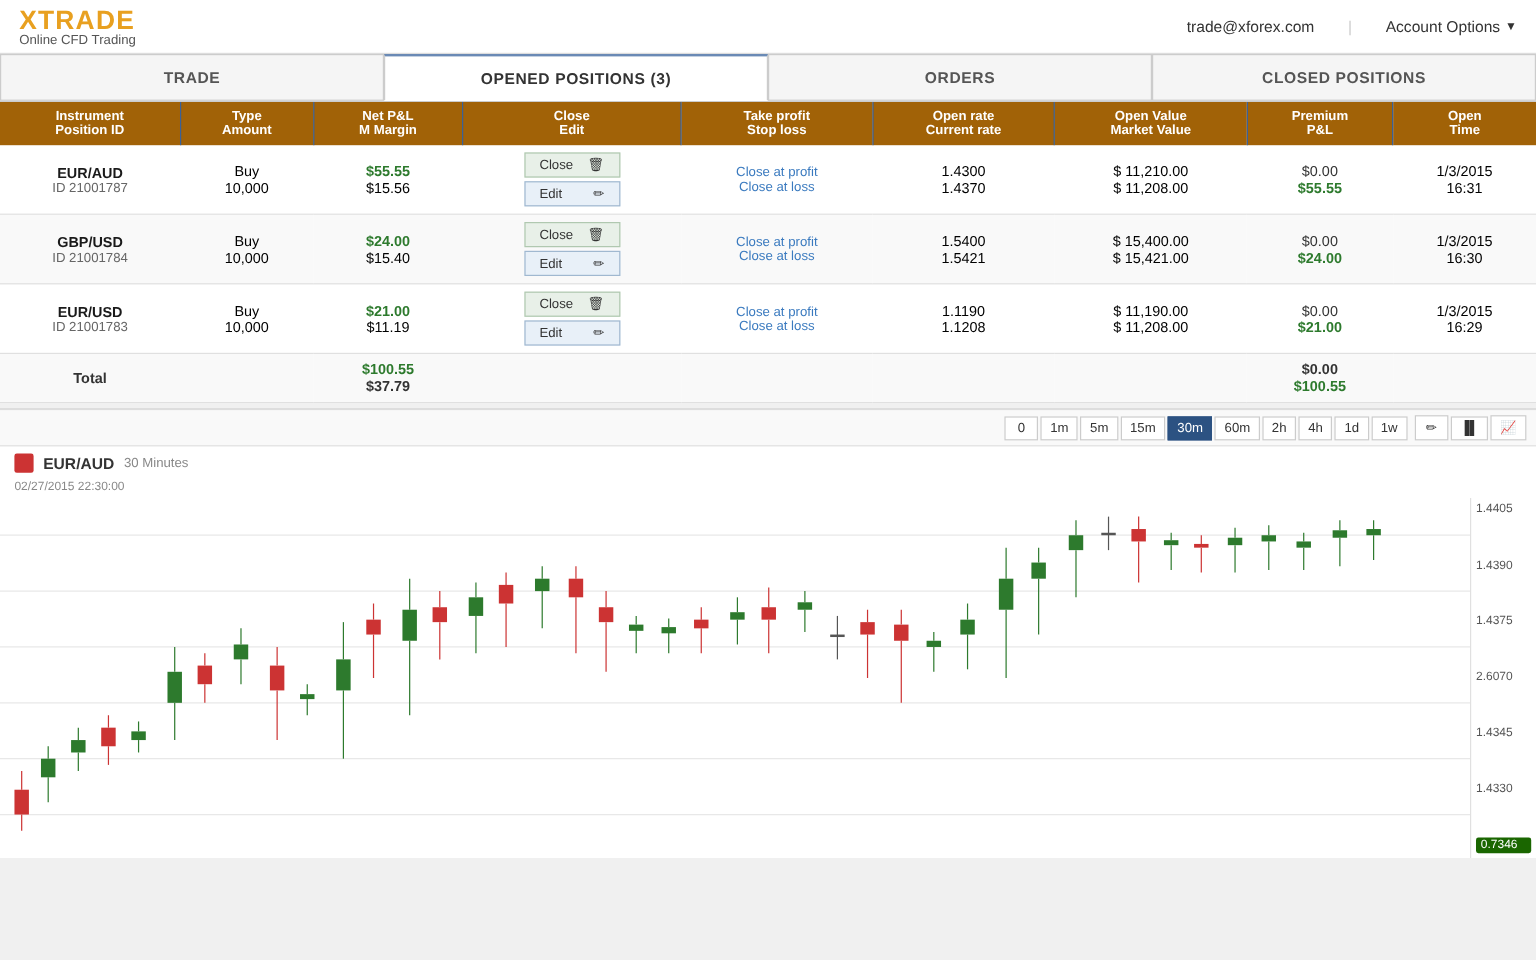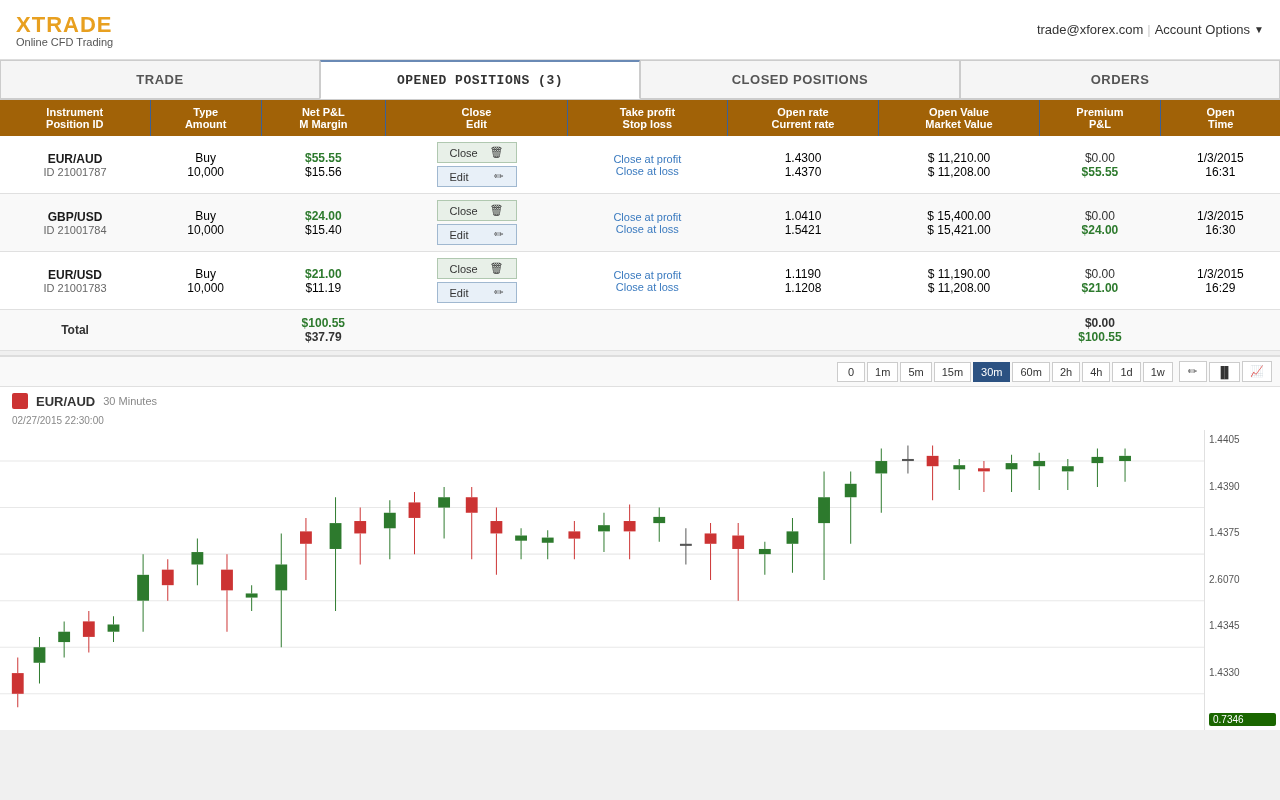--- a/index.html
+++ b/index.html
@@ -1,32 +1,32 @@
 <!DOCTYPE html>
 <html><head>
   <meta charset="utf-8">
   <style>
     * { margin: 0; padding: 0; box-sizing: border-box; }
     body { font-family: Arial, sans-serif; font-size: 12px; background: #f0f0f0; width: 1280px; height: 800px; overflow: hidden; }
 
     
-    .header { background: #fff; display: flex; align-items: center; justify-content: space-between; padding: 8px 16px; border-bottom: 1px solid #ddd; height: 60px; }
+    .header { background: #fff; display: flex; align-items: center; justify-content: space-between; padding: 8px 16px; border-bottom: 1px solid #ddd; height: 45px; }
     .logo { display: flex; flex-direction: column; }
     .logo-title { font-size: 22px; font-weight: 900; color: #1a1a1a; letter-spacing: 1px; }
     .logo-title span { color: #e8a020; }
     .logo-sub { font-size: 11px; color: #555; margin-top: -2px; }
-    .header-right { display: flex; align-items: center; gap: 4px; font-size: 13px; }
+    .header-right { display: flex; align-items: center; gap: 28px; font-size: 13px; }
     .user-email { color: #333; }
     .header-divider { color: #ccc; }
     .account-options { color: #333; cursor: pointer; display: flex; align-items: center; gap: 4px; }
 
     
     .nav-tabs { display: flex; background: #f5f5f5; border-bottom: 1px solid #ccc; height: 40px; }
     .nav-tab { flex: 1; display: flex; align-items: center; justify-content: center; cursor: pointer; font-size: 13px; font-weight: 600; color: #555; border: 1px solid #ccc; background: #f5f5f5; text-transform: uppercase; letter-spacing: 0.5px; }
-    .nav-tab.active { background: #fff; color: #333; border-bottom: 1px solid #fff; border-top: 2px solid #6a8ab5; font-family: Liberation Mono, monospace; }
+    .nav-tab.active { background: #fff; color: #333; border-bottom: 1px solid #fff; border-top: 2px solid #6a8ab5; }
 
     
     .table-area { background: #fff; }
     .positions-table { width: 100%; border-collapse: collapse; }
     .positions-table thead tr { background: #a16207; color: #fff; }
     .positions-table thead th { padding: 6px 8px; text-align: center; font-size: 11px; font-weight: 600; border-right: 1px solid #3a6198; }
     .positions-table thead th:last-child { border-right: none; }
     .positions-table tbody tr { border-bottom: 1px solid #e0e0e0; }
     .positions-table tbody tr:nth-child(even) { background: #f9f9f9; }
     .positions-table tbody td { padding: 6px 8px; text-align: center; vertical-align: middle; font-size: 12px; }
@@ -46,21 +46,21 @@
     .chart-toolbar { display: flex; justify-content: flex-end; align-items: center; padding: 4px 8px; gap: 2px; border-bottom: 1px solid #e0e0e0; background: #f9f9f9; }
     .chart-btn { padding: 3px 7px; font-size: 11px; border: 1px solid #ccc; background: #fff; cursor: pointer; color: #333; min-width: 28px; }
     .chart-btn.active { background: #2c5282; color: #fff; border-color: #2c5282; }
     .chart-header { display: flex; align-items: center; gap: 8px; padding: 6px 12px; }
     .chart-indicator { width: 16px; height: 16px; background: #cc3333; border-radius: 2px; display: flex; align-items: center; justify-content: center; }
     .chart-title { font-weight: bold; font-size: 13px; color: #333; }
     .chart-subtitle { font-size: 11px; color: #888; }
     .chart-datetime { font-size: 10px; color: #888; padding: 0 12px 4px; }
     .chart-container { display: flex; }
     .chart-canvas { flex: 1; height: 300px; overflow: hidden; position: relative; background: #fff; }
-    .chart-y-axis { width: 76px; background: #fff; border-left: 1px solid #e0e0e0; display: flex; flex-direction: column; justify-content: space-between; padding: 4px 4px; font-size: 10px; color: #555; }
+    .chart-y-axis { width: 55px; background: #fff; border-left: 1px solid #e0e0e0; display: flex; flex-direction: column; justify-content: space-between; padding: 4px 4px; font-size: 10px; color: #555; }
     .chart-bottom { padding: 2px 12px; font-size: 10px; color: #555; display: flex; justify-content: space-between; }
     .price-tag { background: #1a6600; color: #fff; padding: 1px 4px; font-size: 10px; border-radius: 2px; }
     
     
     .candle-chart { width: 100%; height: 300px; }
   </style>
 </head>
 <body>
 
 <div class="header">
@@ -76,22 +76,22 @@
     <span class="account-options">
       <span>Account Options</span>
       <span style="font-size:10px;">▼</span>
     </span>
   </div>
 </div>
 
 <div class="nav-tabs">
   <div class="nav-tab">TRADE</div>
   <div class="nav-tab active">OPENED POSITIONS (3)</div>
+  <div class="nav-tab">ORDERS</div>
   <div class="nav-tab">CLOSED POSITIONS</div>
-  <div class="nav-tab">ORDERS</div>
 </div>
 
 <div class="table-area">
   <table class="positions-table">
     <thead>
       <tr>
         <th>Instrument<br>Position ID</th>
         <th>Type<br>Amount</th>
         <th>Net P&amp;L<br>M Margin</th>
         <th>Close<br>Edit</th>
@@ -174,21 +174,21 @@
               <span>Edit</span>
               <span>✏</span>
             </button>
           </div>
         </td>
         <td>
           <a class="link-blue">Close at profit</a>
           <a class="link-blue">Close at loss</a>
         </td>
         <td>
-          <div>1.0410</div>
+          <div>1.5400</div>
           <div>1.5421</div>
         </td>
         <td>
           <div>$ 15,400.00</div>
           <div>$ 15,421.00</div>
         </td>
         <td>
           <div class="premium-zero">$0.00</div>
           <div class="premium-positive">$24.00</div>
         </td>

